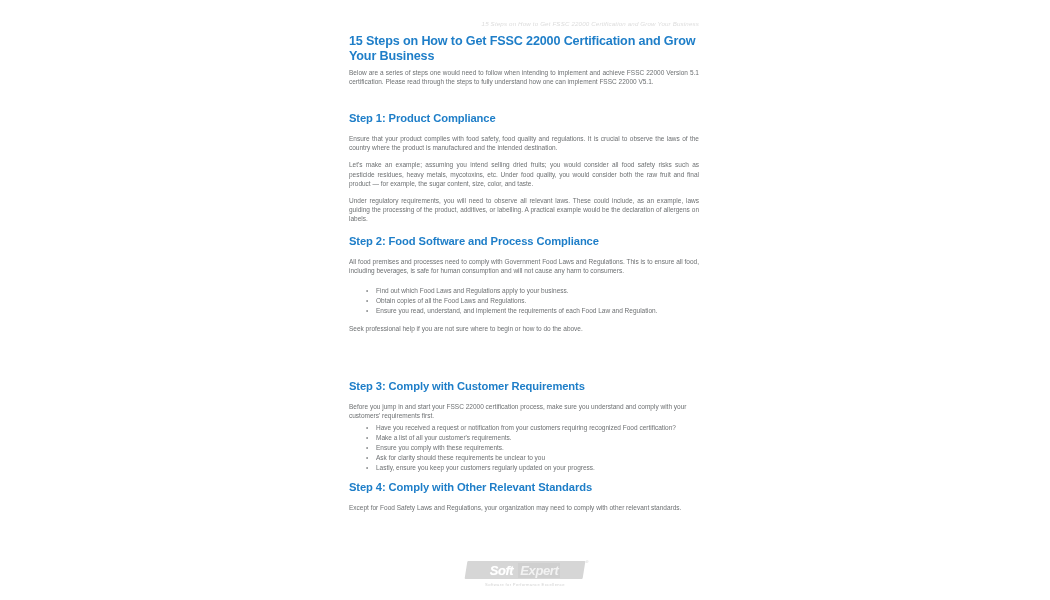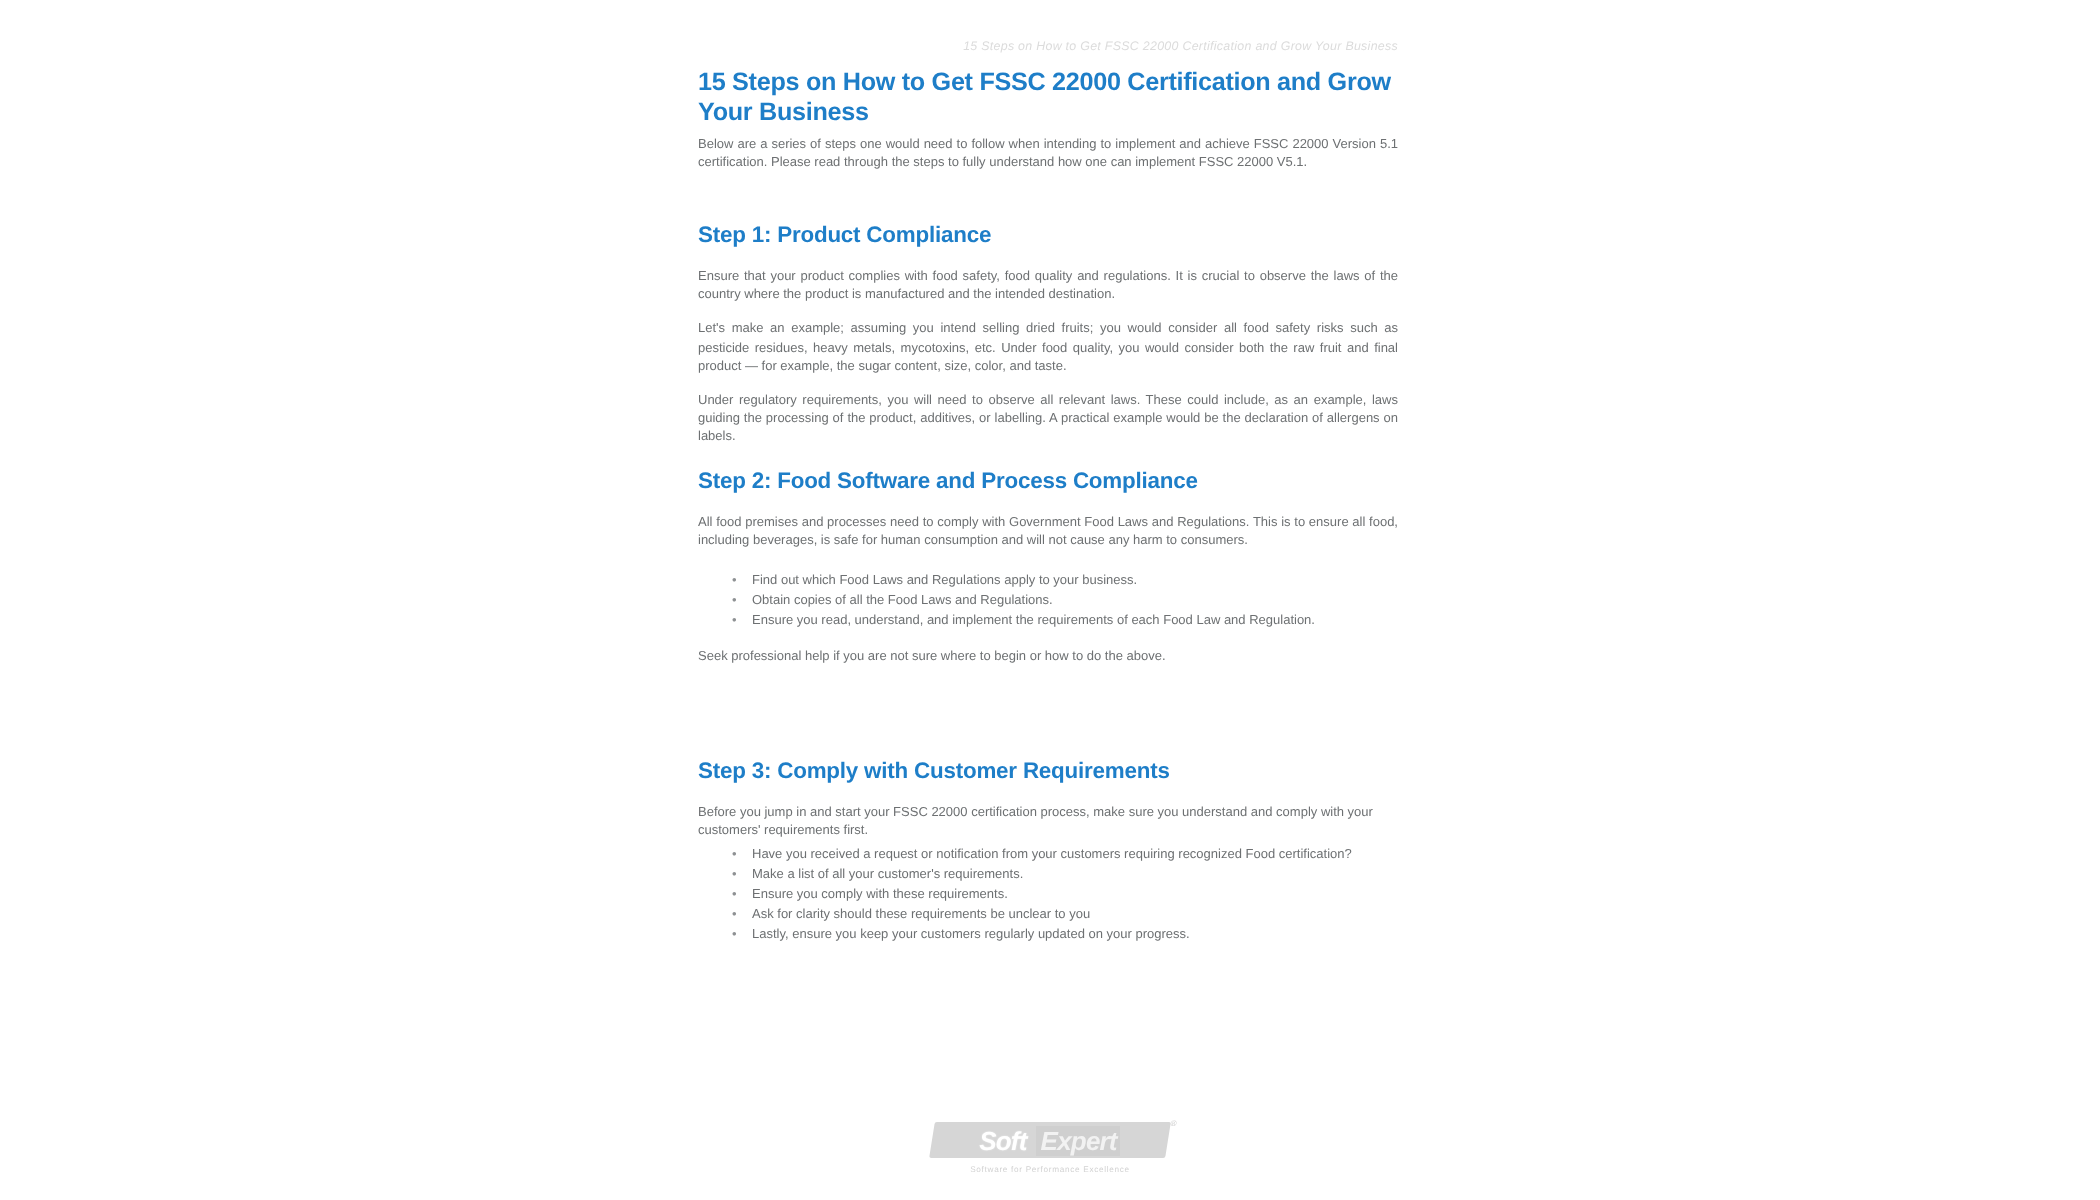--- a/index.html
+++ b/index.html
@@ -215,20 +215,24 @@
       <p class="para left tight">Before you jump in and start your FSSC 22000 certification process, make sure you understand and comply with your customers' requirements first.</p>
       <ul class="bullets tight">
         <li>Have you received a request or notification from your customers requiring recognized Food certification?</li>
         <li>Make a list of all your customer's requirements.</li>
         <li>Ensure you comply with these requirements.</li>
         <li>Ask for clarity should these requirements be unclear to you</li>
         <li>Lastly, ensure you keep your customers regularly updated on your progress.</li>
       </ul>
     </div>
 
+    <div class="section" style="top:481px;">
+      <h2 class="sec-head">Step 4: Comply with Other Relevant Standards</h2>
+      <p class="para last">Except for Food Safety Laws and Regulations, your organization may need to comply with other relevant standards.</p>
+    </div>
 
   </div>
 
   <div id="footer-logo">
     <div class="logo-plate">
       <div class="logo-inner">
         <span class="logo-soft">Soft</span>
         <span class="logo-expert">Expert</span>
       </div>
       <span class="logo-tm">®</span>

